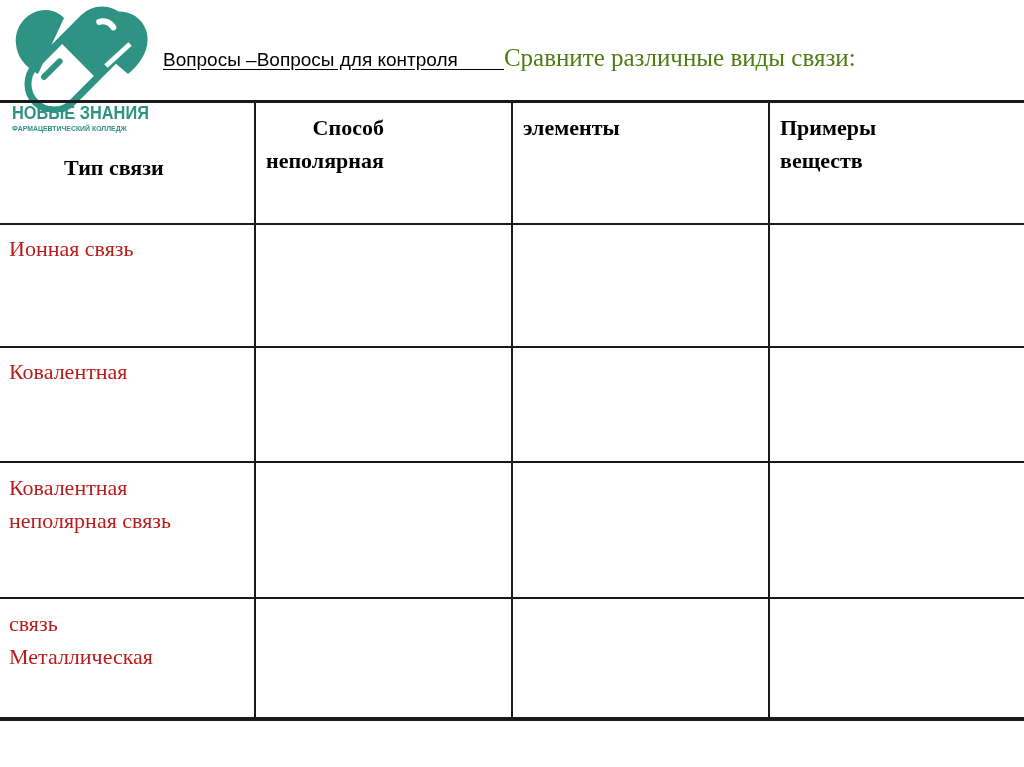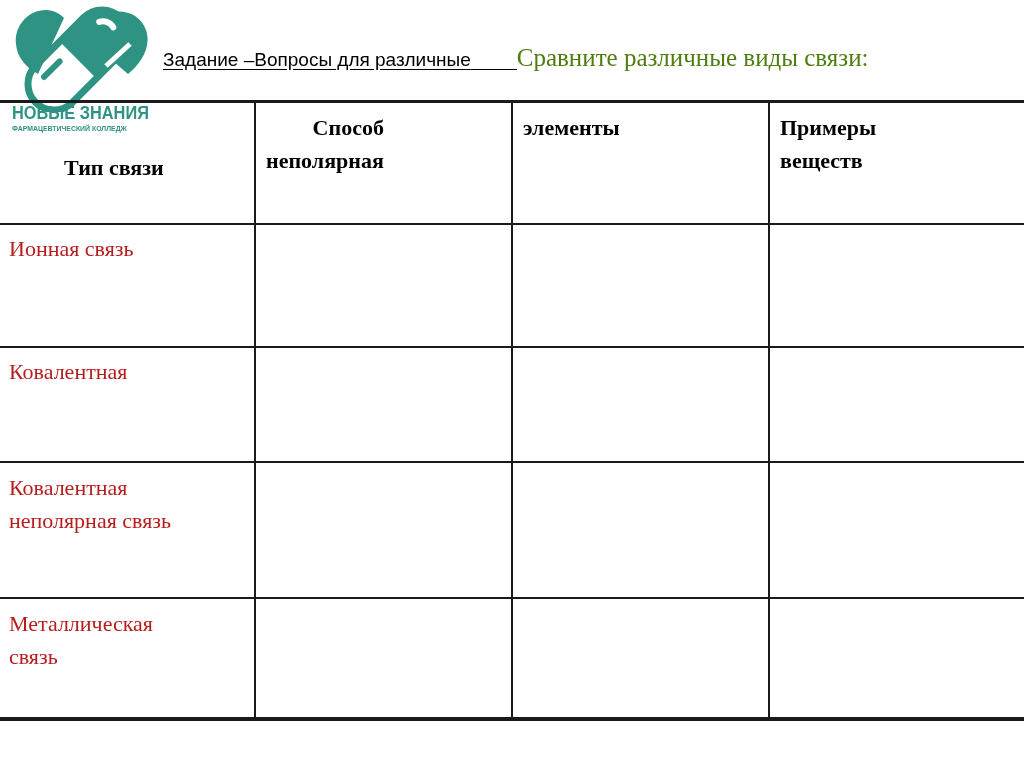--- a/index.html
+++ b/index.html
@@ -60,21 +60,21 @@
   <path d="M6 40 C4 22, 18 6, 36 6 C44 6, 50 10, 54 14 L28 70 C14 62, 7 52, 6 40 Z" fill="#2f9384"></path>
   <path d="M120 40 L96 62" stroke="#ffffff" stroke-width="5"></path>
 </svg>
 
 <div class="logo-text">
   <div class="logo-title">НОВЫЕ ЗНАНИЯ</div>
   <div class="logo-sub">ФАРМАЦЕВТИЧЕСКИЙ КОЛЛЕДЖ</div>
 </div>
 
 <div class="heading">
-  <span class="heading-task">Задание –Вопросы для различные</span><span class="heading-spacer"></span><span class="heading-compare">Сравните различные виды связи:</span>
+  <span class="heading-task">Вопросы –Вопросы для контроля</span><span class="heading-spacer"></span><span class="heading-compare">Сравните различные виды связи:</span>
 </div>
 
 <div>
   <div class="hline" style="top:100px;height:3px;"></div>
   <div class="hline" style="top:223px;height:2px;"></div>
   <div class="hline" style="top:346px;height:2px;"></div>
   <div class="hline" style="top:461px;height:2px;"></div>
   <div class="hline" style="top:597px;height:2px;"></div>
   <div class="hline" style="top:717px;height:4px;"></div>
 
@@ -101,22 +101,22 @@
     <div>Ионная связь</div>
   </div>
   <div class="cell-text rowlabel" style="left:9px;top:355px;">
     <div>Ковалентная</div>
   </div>
   <div class="cell-text rowlabel" style="left:9px;top:471px;">
     <div>Ковалентная</div>
     <div>неполярная связь</div>
   </div>
   <div class="cell-text rowlabel" style="left:9px;top:607px;">
+    <div>связь</div>
     <div>Металлическая</div>
-    <div>связь</div>
   </div>
 
   <div class="cell" style="left:256px;top:225px;width:255px;height:121px;"></div>
   <div class="cell" style="left:513px;top:225px;width:255px;height:121px;"></div>
   <div class="cell" style="left:770px;top:225px;width:254px;height:121px;"></div>
   <div class="cell" style="left:256px;top:348px;width:255px;height:113px;"></div>
   <div class="cell" style="left:513px;top:348px;width:255px;height:113px;"></div>
   <div class="cell" style="left:770px;top:348px;width:254px;height:113px;"></div>
   <div class="cell" style="left:256px;top:463px;width:255px;height:134px;"></div>
   <div class="cell" style="left:513px;top:463px;width:255px;height:134px;"></div>

